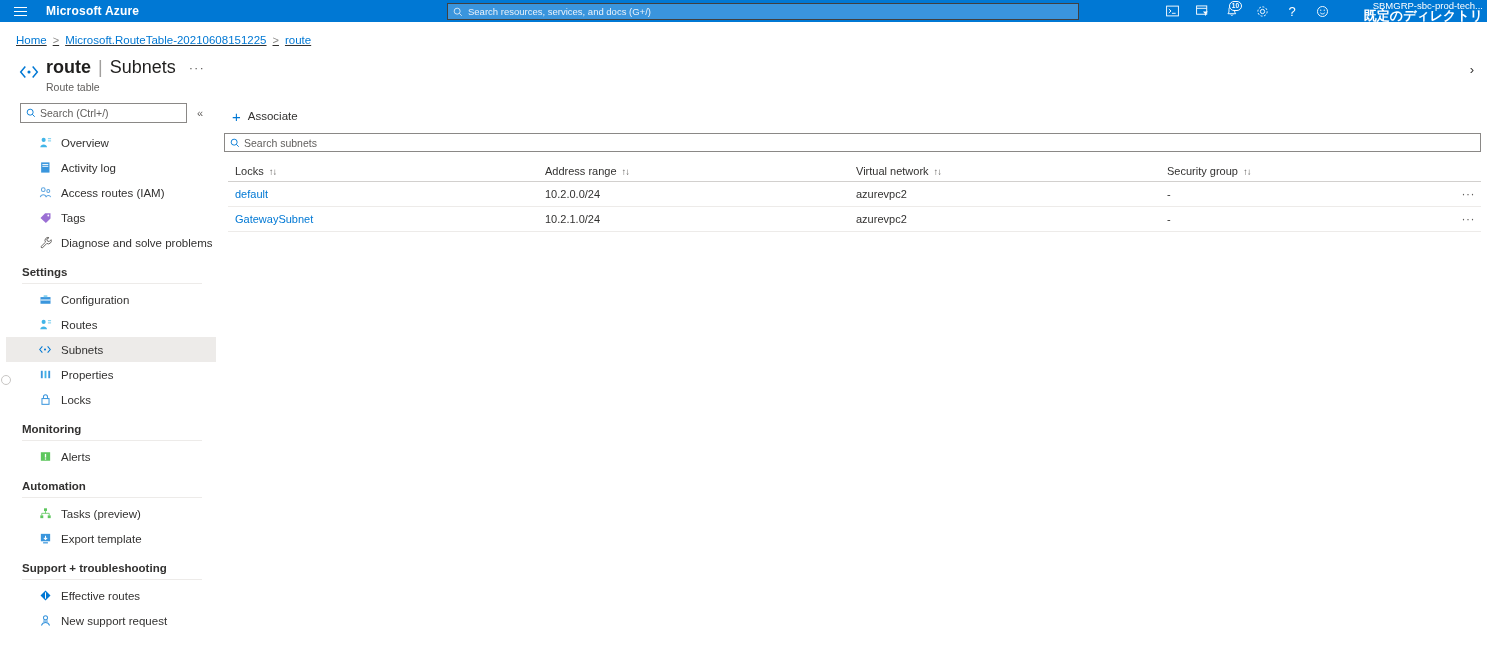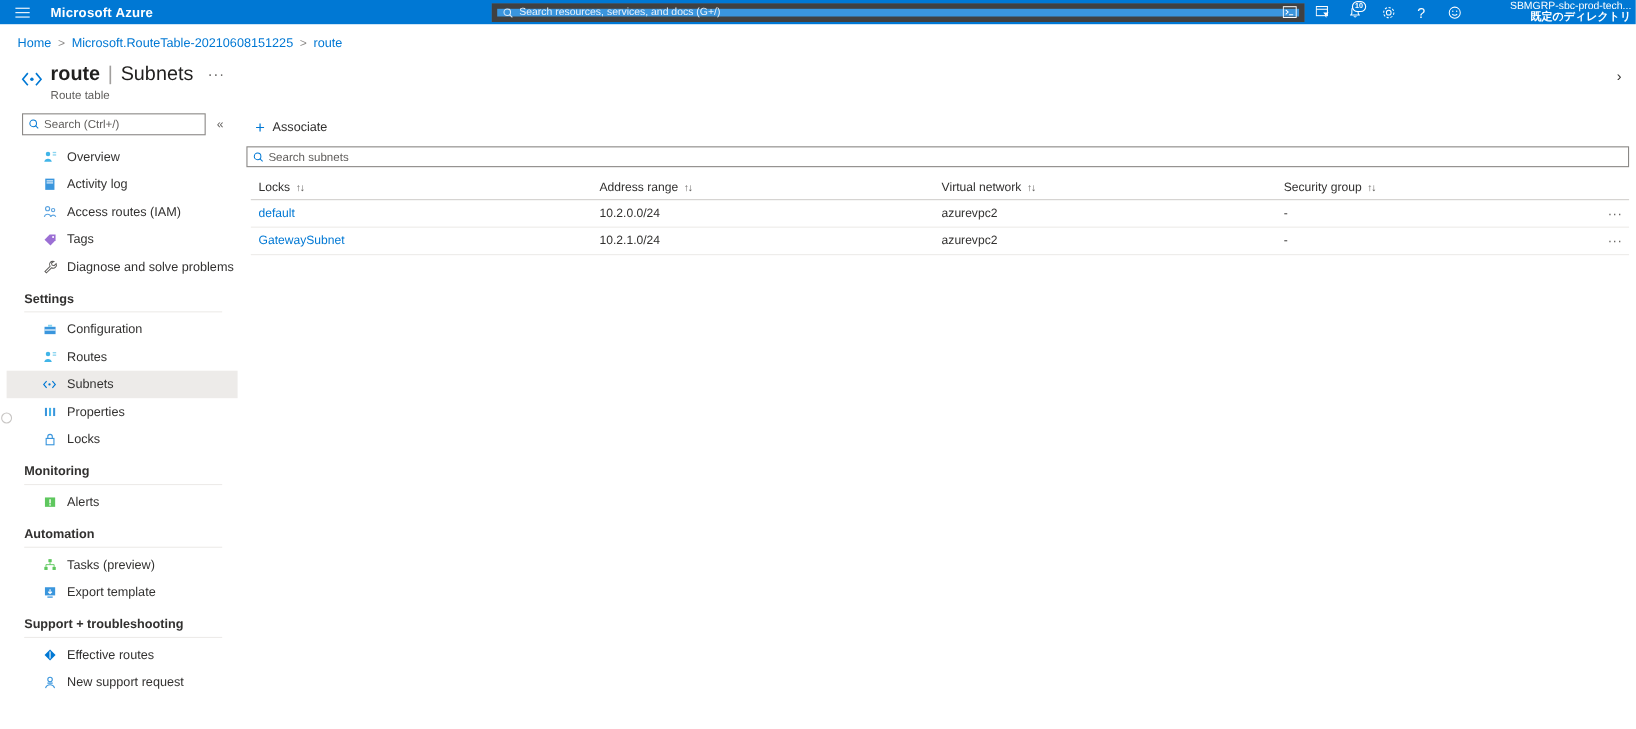--- a/index.html
+++ b/index.html
@@ -24,23 +24,23 @@
     align-items: center; justify-content: center; gap: 3px;
     cursor: pointer;
   }
   .hamburger i { display:block; width: 13px; height: 1px; background: #fff; }
   .brand {
     color: #fff; font-size: 12px; font-weight: bold;
     letter-spacing: .2px; margin-left: 6px; white-space: nowrap;
   }
   .globalsearch {
     position: absolute; left: 447px; top: 3px;
-    width: 739px; height: 17px;
+    width: 632px; height: 17px;
     background: #3a95dd;
-    border: 5px solid #404040;
+    border: 1px solid #404040;
     display: flex; align-items: center; padding: 0 5px;
     cursor: text;
   }
   .globalsearch .ph {
     color: #e9f2fb; font-size: 9.5px; margin-left: 5px; white-space: nowrap;
   }
   .topicons {
     position: absolute; right: 150px; top: 0;
     height: 22px; display: flex; align-items: center; gap: 0px;
   }
@@ -55,26 +55,26 @@
     border-radius: 7px; font-size: 6.5px; line-height: 8px;
     padding: 0 2px; min-width: 11px; text-align: center; font-weight: bold;
   }
   .account {
     position: absolute; right: 4px; top: 0;
     height: 22px; display: flex; flex-direction: column;
     align-items: flex-end; justify-content: center;
     color: #ffffff; cursor: pointer; line-height: 10px;
   }
   .account .a1 { font-size: 9.5px; }
-  .account .a2 { font-size: 10px; font-weight: bold; }
+  .account .a2 { font-size: 13px; font-weight: bold; }
 
   
   .breadcrumb {
     position: absolute; top: 34px; left: 16px;
-    font-size: 11.5px; display: flex; align-items: center; gap: 6px;
+    font-size: 11.5px; display: flex; align-items: center; gap: 6px; text-decoration: underline;
   }
   .breadcrumb a { color: #0078d4; text-decoration: none; cursor: pointer; }
   .breadcrumb .sep { color: #8a8886; font-size: 11px; }
 
   
   .titlewrap { position: absolute; top: 57px; left: 16px; display: flex; }
   .resicon {
     width: 26px; height: 26px; margin-top: 2px;
     display: flex; align-items: center; justify-content: center;
     color: #0078d4; font-size: 14px; font-weight: bold;

